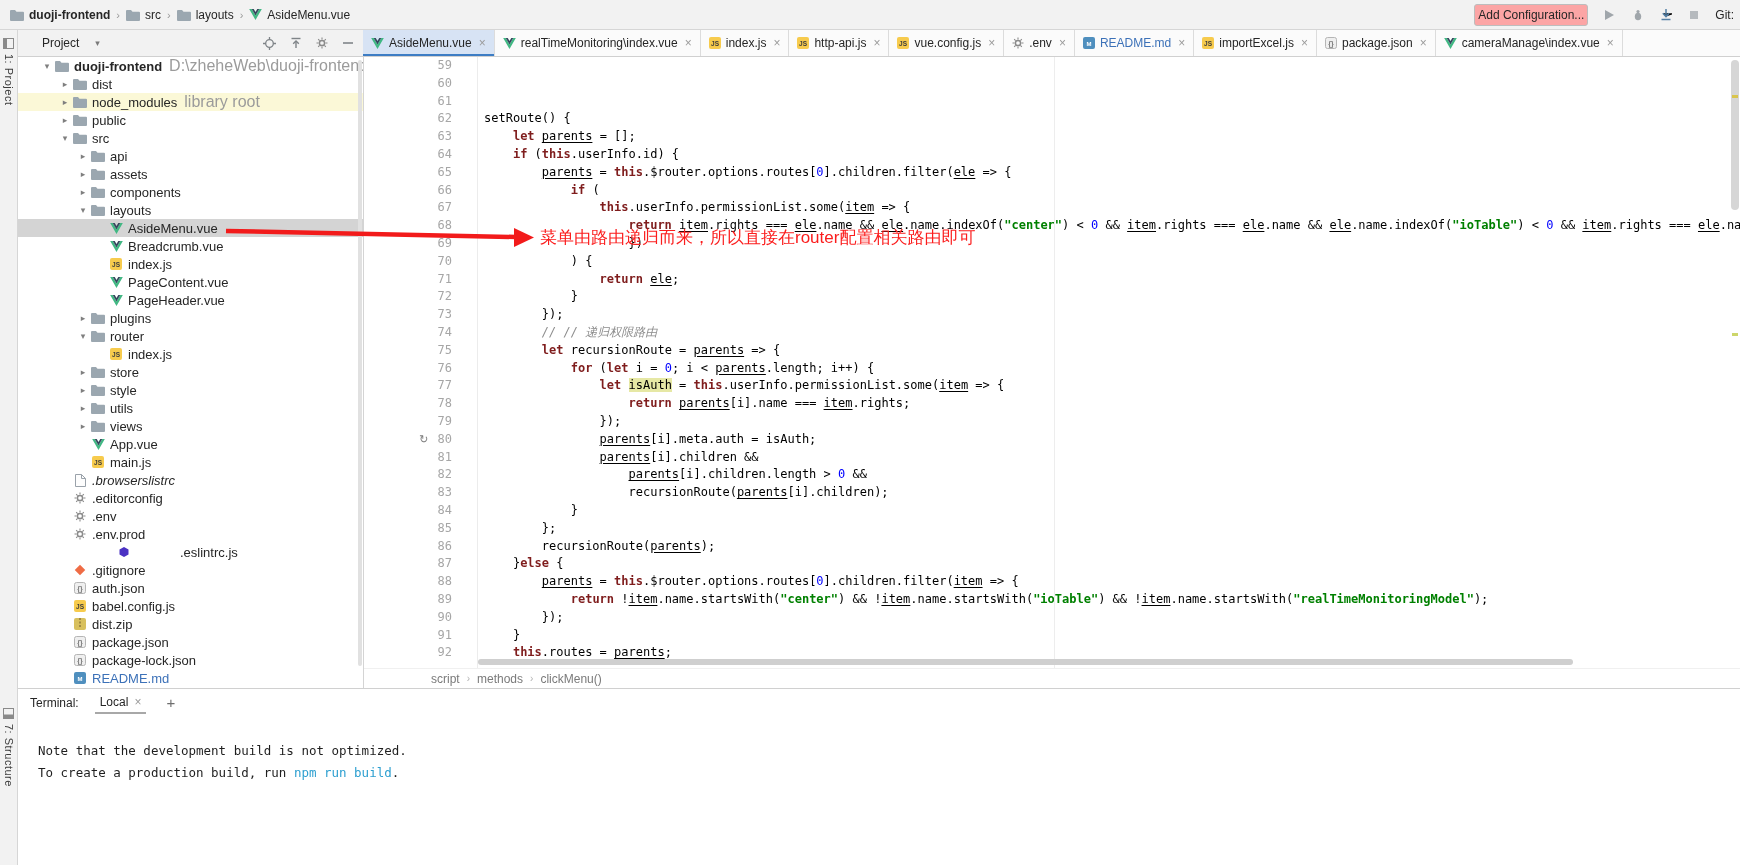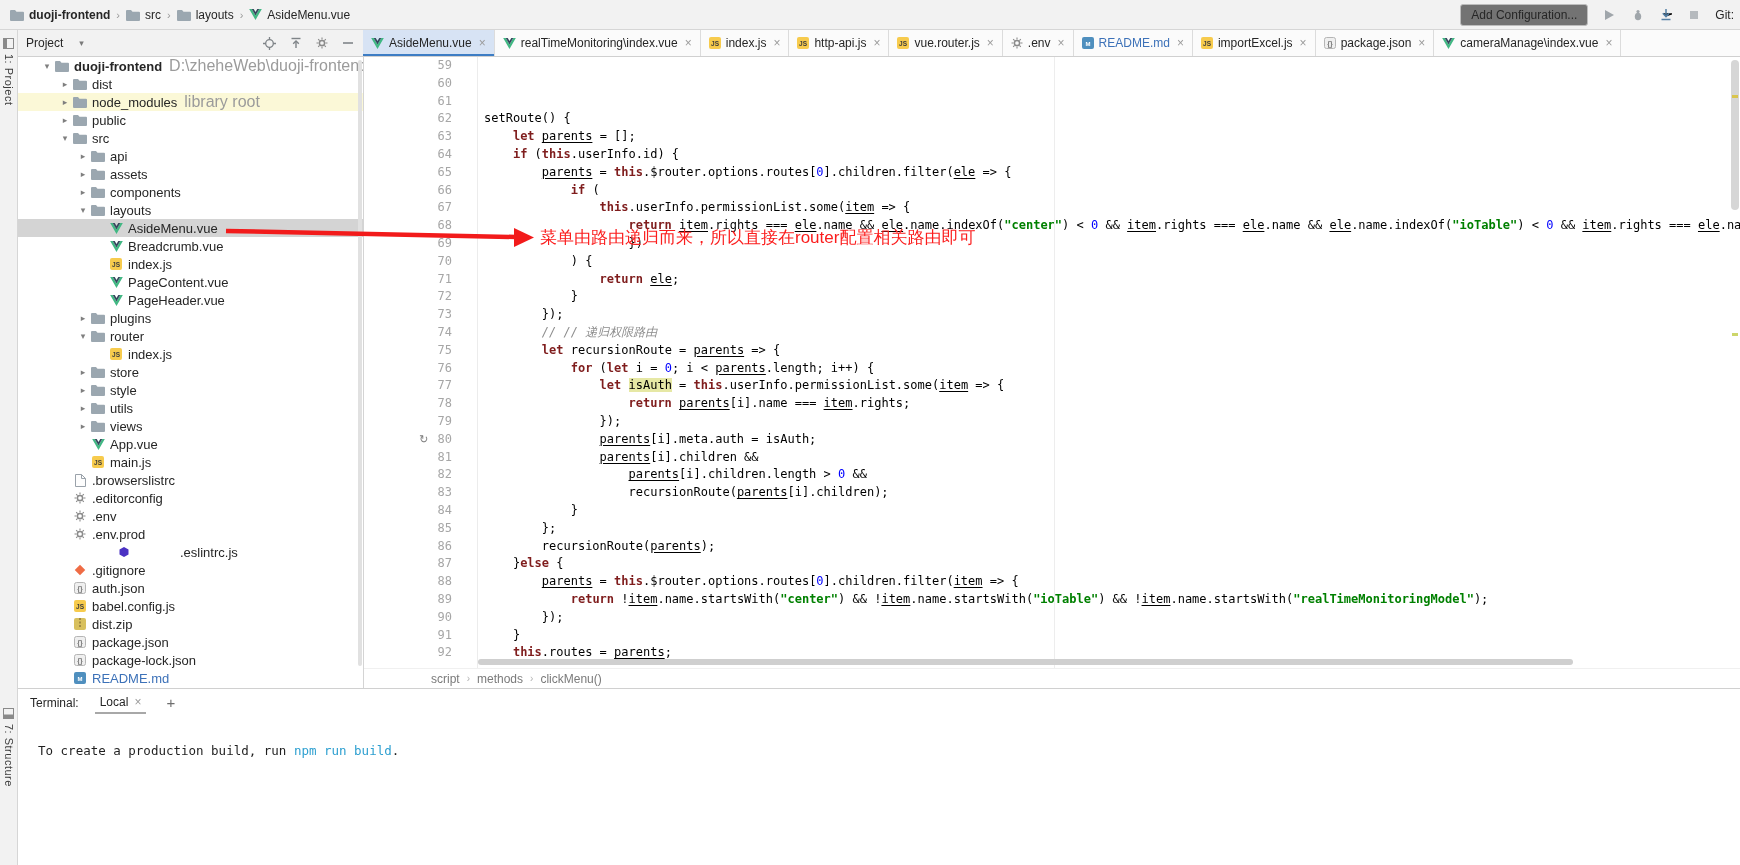--- a/index.html
+++ b/index.html
@@ -8,31 +8,31 @@
   .app{position:absolute;inset:0;}
 
   
   .titlebar{position:absolute;left:0;top:0;width:1740px;height:30px;background:#f2f2f2;
             border-bottom:1px solid #d6d6d6;box-sizing:border-box;display:flex;align-items:center;}
   .crumbs{display:flex;align-items:center;gap:3px;padding-left:10px;font-size:12px;color:#262626;}
   .tcrumb{display:flex;align-items:center;gap:5px;}
   .tcrumb.first .lbl{font-weight:bold;}
   .csep{color:#9a9a9a;font-size:11px;padding:0 3px;}
   .title-right{margin-left:auto;display:flex;align-items:center;gap:13px;padding-right:6px;}
-  .addcfg{font-size:12px;color:#262626;background:#737373;border:1px solid #bdbdbd;border-radius:3px;
-          padding:3px 10px;font-family:"Liberation Sans",sans-serif;}
+  .addcfg{font-size:12px;color:#262626;background:#fca5a5;border:1px solid #bdbdbd;border-radius:3px;
+          padding:3px 3px;font-family:"Liberation Sans",sans-serif;}
   .taction{width:17px;height:17px;display:inline-flex;align-items:center;justify-content:center;}
   .gitlabel{font-size:12px;color:#262626;white-space:nowrap;}
 
   
   .toolrow{position:absolute;left:0;top:30px;width:1740px;height:27px;background:#f9f9f9;
            border-bottom:1px solid #d0d0d0;box-sizing:border-box;}
   .proj-header{position:absolute;left:18px;top:0;width:345px;height:26px;background:#f2f2f2;
                display:flex;align-items:center;padding:0 8px;box-sizing:border-box;font-size:12px;color:#262626;}
-  .proj-title{display:flex;align-items:center;gap:16px;}
+  .proj-title{display:flex;align-items:center;gap:16px;margin-left:16px;}
   .proj-dd{color:#7a7a7a;font-size:9px;}
   .proj-actions{margin-left:auto;display:flex;align-items:center;gap:11px;}
   .paction{display:inline-flex;align-items:center;justify-content:center;width:15px;height:15px;}
 
   .tabbar{position:absolute;left:363px;top:0;right:0;height:26px;display:flex;overflow:hidden;background:#fbfbfb;}
   .tab{display:flex;align-items:center;gap:5px;padding:0 8px;font-size:12px;color:#262626;height:100%;
        border-right:1px solid #dcdcdc;box-sizing:border-box;white-space:nowrap;}
   .tab.active{background:#d7e3f4;box-shadow:inset 0 -2px 0 #3d7dc4;}
   .tab .lbl.mod{color:#3c71b8;}
   .tclose{color:#9b9b9b;font-size:12px;margin-left:2px;line-height:1;}
@@ -257,21 +257,21 @@
           <span class="lbl">http-api.js</span>
           <span class="tclose">×</span>
         </div>
         <div class="tab">
           <span class="icon">
             <svg width="12" height="12" viewBox="0 0 12 12">
               <rect width="12" height="12" rx="2" fill="#f7cb4d"></rect>
               <text x="6" y="9" text-anchor="middle" font-size="6.5" font-weight="bold" fill="#3b3b3b" font-family="sans-serif">JS</text>
             </svg>
           </span>
-          <span class="lbl">vue.router.js</span>
+          <span class="lbl">vue.config.js</span>
           <span class="tclose">×</span>
         </div>
         <div class="tab">
           <span class="icon">
             <svg width="12" height="12" viewBox="0 0 12 12">
               <circle cx="6" cy="6" r="2.6" fill="none" stroke="#8a8a8a" stroke-width="1.5"></circle>
               <path d="M6 0.5v2M6 9.5v2M0.5 6h2M9.5 6h2M2.2 2.2l1.4 1.4M8.4 8.4l1.4 1.4M9.8 2.2L8.4 3.6M3.6 8.4L2.2 9.8" stroke="#8a8a8a" stroke-width="1.1"></path>
             </svg>
           </span>
           <span class="lbl">.env</span>
@@ -553,21 +553,21 @@
         <div class="tree-row" style="padding-left: 58px;">
           <span class="chev"></span>
           <span class="ticon">
             <svg width="12" height="12" viewBox="0 0 12 12">
               <rect width="12" height="12" rx="2" fill="#f7cb4d"></rect>
               <text x="6" y="9" text-anchor="middle" font-size="6.5" font-weight="bold" fill="#3b3b3b" font-family="sans-serif">JS</text>
             </svg>
           </span>
           <span class="tlabel">main.js</span>
         </div>
-        <div class="tree-row" style="padding-left: 40px;">
+        <div class="tree-row" style="padding-left: 40px; font-style: italic;">
           <span class="chev"></span>
           <span class="ticon">
             <svg width="11" height="13" viewBox="0 0 11 13">
               <path d="M.5.5h6l4 4v8h-10z" fill="#fdfdfd" stroke="#9aa2aa"></path>
               <path d="M6.5.5v4h4" fill="none" stroke="#9aa2aa"></path>
             </svg>
           </span>
           <span class="tlabel">.browserslistrc</span>
         </div>
         <div class="tree-row" style="padding-left: 40px;">
@@ -814,20 +814,21 @@
   <div class="terminal">
     <div class="term-head">
       <span>Terminal:</span>
       <span class="term-tab">
         <span>Local</span>
         <span class="term-close">×</span>
       </span>
       <span class="term-plus">+</span>
     </div>
     <div class="term-body" id="terminal-lines">
+        <div class="tline"><span>Note that the development build is not optimized.</span></div>
         <div class="tline"><span>To create a production build, run </span><span class="term-cmd">npm run build</span><span>.</span></div>
       </div>
   </div>
 
   <svg class="arrow-overlay">
     <line x1="226" y1="231" x2="516" y2="237" stroke="#f21b1b" stroke-width="4.5"></line>
     <polygon points="514,228 534,237.5 514,247" fill="#f21b1b"></polygon>
   </svg>
   <div class="annotation">菜单由路由递归而来，所以直接在router配置相关路由即可</div>
 

